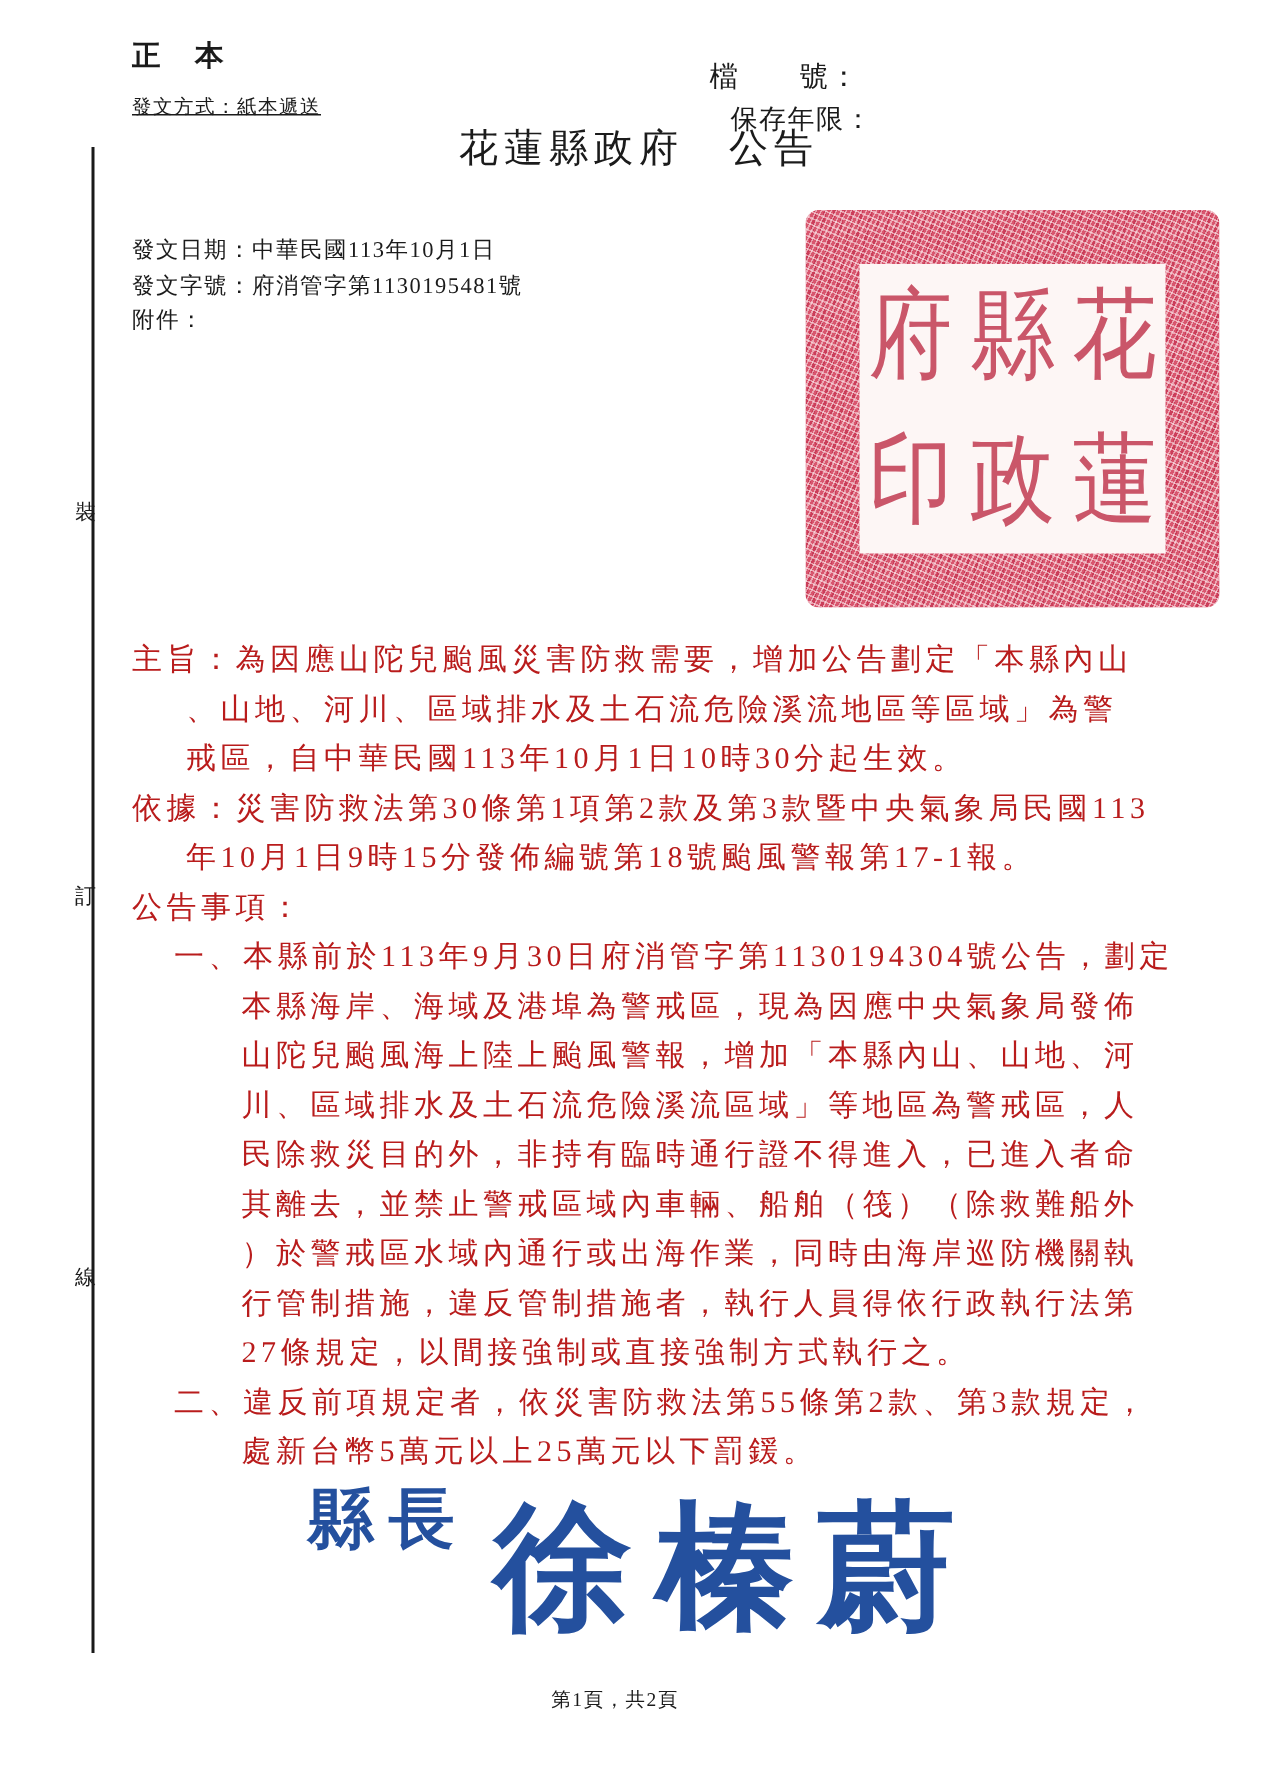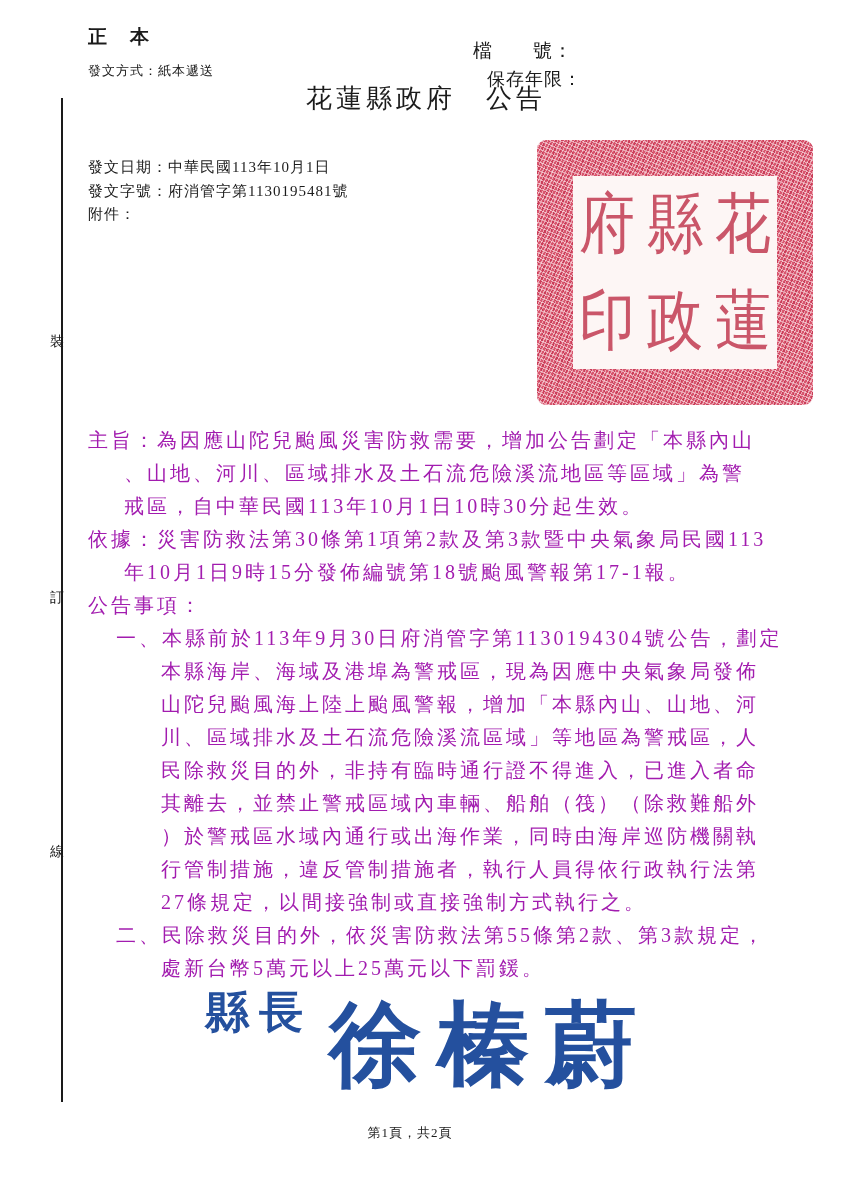--- a/index.html
+++ b/index.html
@@ -10,21 +10,21 @@
     background:#ffffff; overflow:hidden; color:#1b1b1b;
   }
 
   
   .copy-type {
     position:absolute; left:88px; top:24px;
     font-size:19px; font-weight:700; letter-spacing:2px;
   }
   .delivery {
     position:absolute; left:88px; top:62px;
-    font-size:13px; letter-spacing:1px;
+    font-size:13px; letter-spacing:1px;text-decoration:underline;
   }
   .file-no {
     position:absolute; left:473px; top:38px;
     font-size:19px; letter-spacing:1px;
   }
   .retention {
     position:absolute; left:487px; top:67px;
     font-size:18px; letter-spacing:1px;
   }
   .title {
@@ -70,21 +70,21 @@
     position:absolute; left:47px; width:20px; text-align:center;
     font-size:14px; letter-spacing:0;
   }
   .bind-mark.m1 { top:333px; }
   .bind-mark.m2 { top:589px; }
   .bind-mark.m3 { top:843px; }
 
   
   .doc-body {
     position:absolute; left:88px; top:424px; width:750px;
-    font-size:20px; line-height:33px; letter-spacing:3px; color:#a21caf;
+    font-size:20px; line-height:33px; letter-spacing:3px; color:#b91c1c;
   }
   .line { white-space:nowrap; }
   .para { padding-left:var(--hang,0px); }
   .para > .line:first-child { text-indent:calc(0px - var(--hang,0px)); }
   .item { margin-left:28px; }
 
   
   .signature {
     position:absolute; left:205px; top:983px; height:124px;
     display:flex; align-items:flex-start;
@@ -154,21 +154,21 @@
         <div class="line">本縣海岸、海域及港埠為警戒區，現為因應中央氣象局發佈</div>
         <div class="line">山陀兒颱風海上陸上颱風警報，增加「本縣內山、山地、河</div>
         <div class="line">川、區域排水及土石流危險溪流區域」等地區為警戒區，人</div>
         <div class="line">民除救災目的外，非持有臨時通行證不得進入，已進入者命</div>
         <div class="line">其離去，並禁止警戒區域內車輛、船舶（筏）（除救難船外</div>
         <div class="line">）於警戒區水域內通行或出海作業，同時由海岸巡防機關執</div>
         <div class="line">行管制措施，違反管制措施者，執行人員得依行政執行法第</div>
         <div class="line">27條規定，以間接強制或直接強制方式執行之。</div>
       </div>
     <div class="para item" style="--hang:45px">
-        <div class="line">二、民除救災目的外，依災害防救法第55條第2款、第3款規定，</div>
+        <div class="line">二、違反前項規定者，依災害防救法第55條第2款、第3款規定，</div>
         <div class="line">處新台幣5萬元以上25萬元以下罰鍰。</div>
       </div>
   </div>
 
   <div class="signature">
     <span class="sig-title">縣長</span>
     <span class="sig-name">徐榛蔚</span>
   </div>
 
   <div class="footer">第1頁，共2頁</div>

